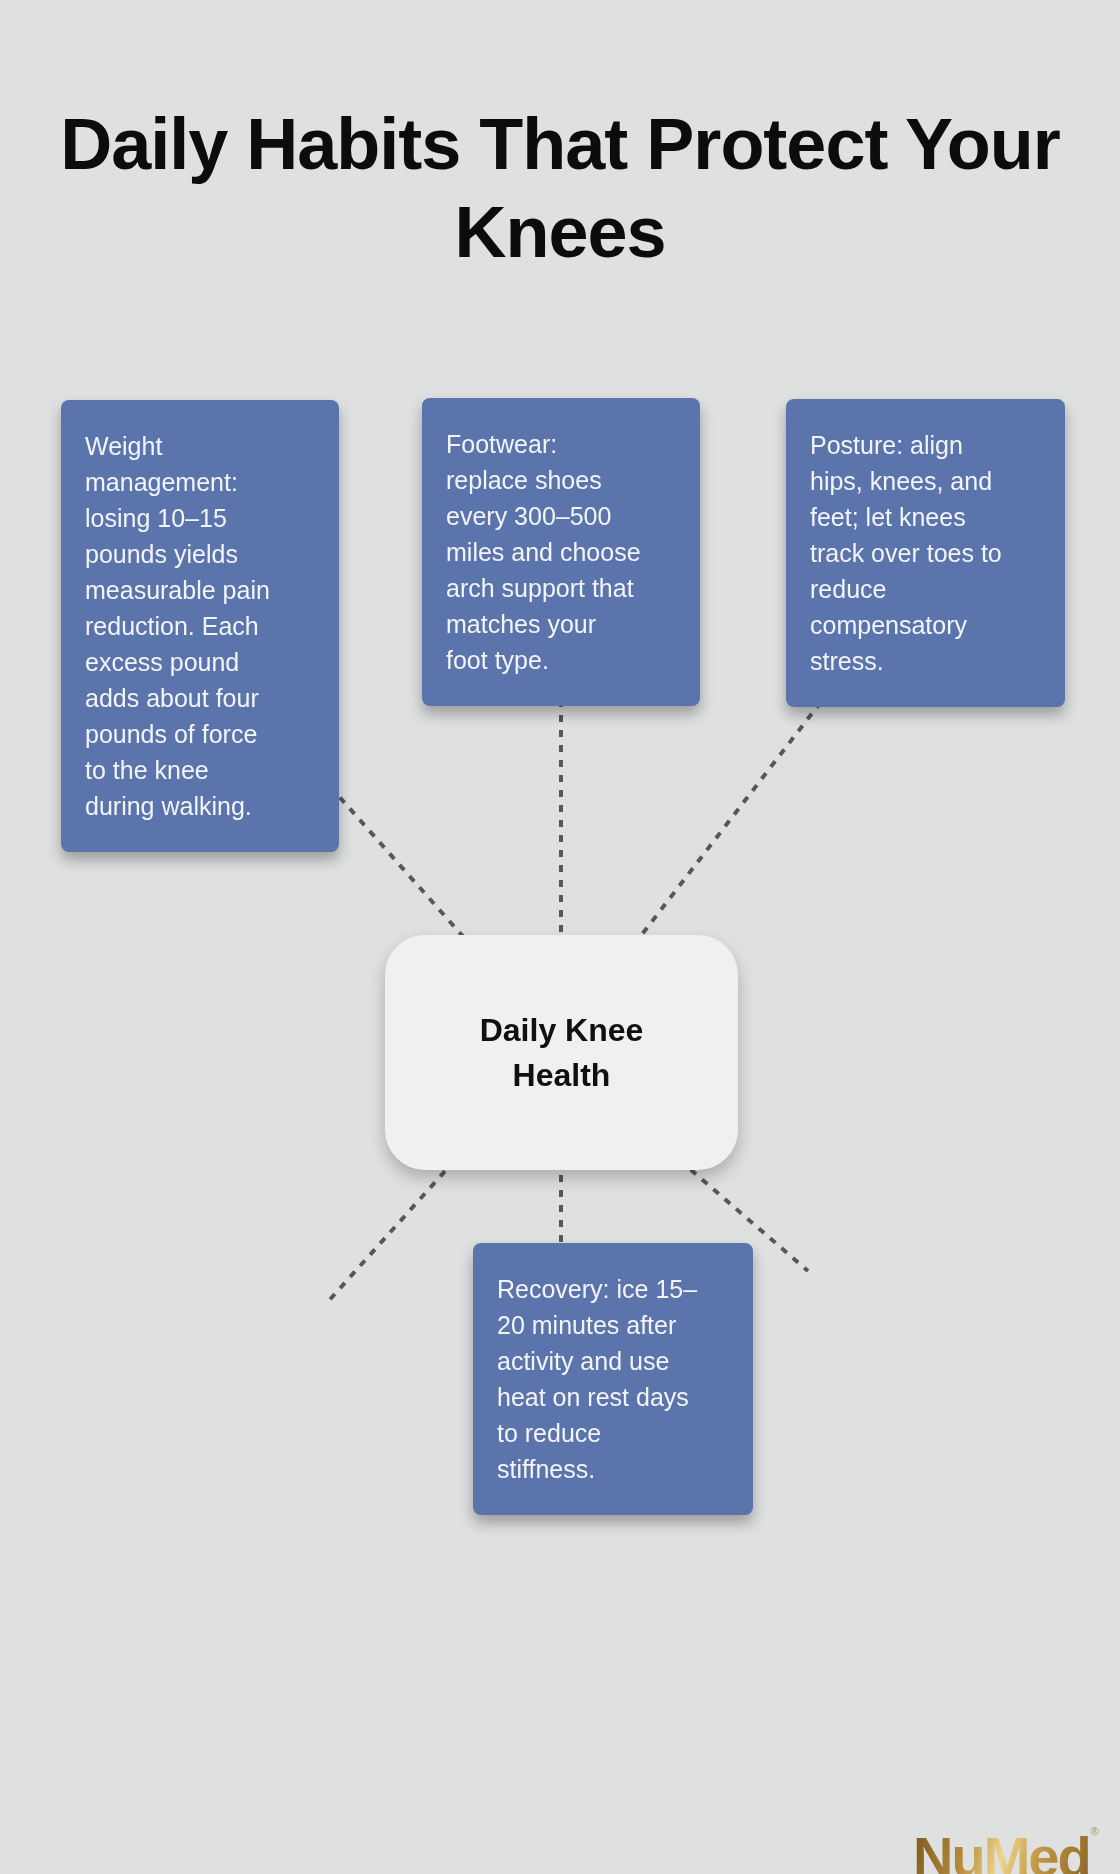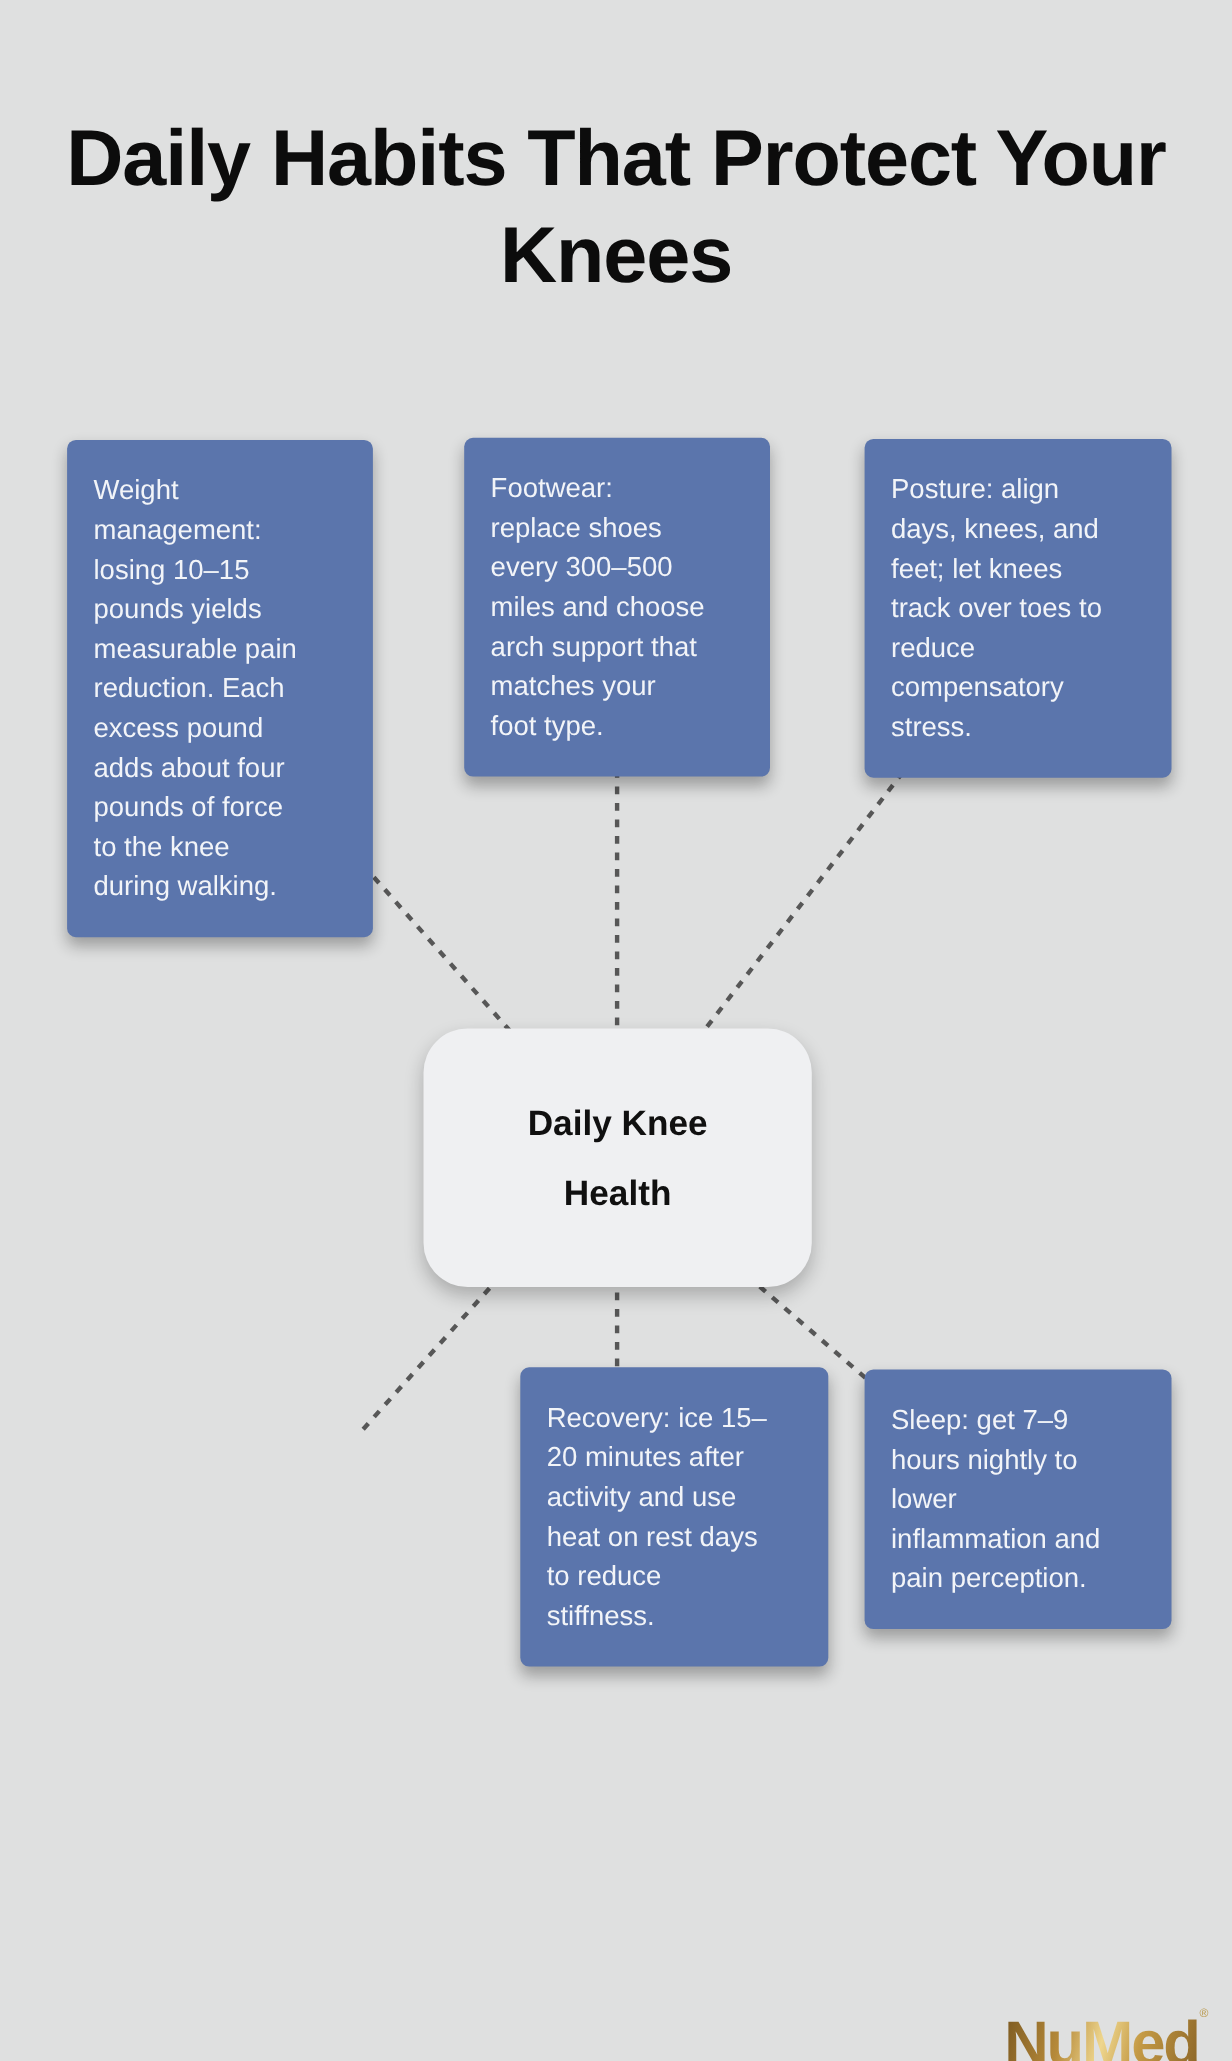--- a/index.html
+++ b/index.html
@@ -39,21 +39,21 @@
   .node-activity { left:61px;  top:1248px; width:279px; }
   .node-recovery { left:425px; top:1243px; width:280px;margin-left:48px; }
   .node-sleep    { left:786px; top:1245px; width:279px; }
   .center-node {
     position:absolute; z-index:2; box-sizing:border-box;
     left:385px; top:935px; width:353px; height:235px;
     background: var(--center-bg, #eff0f2);
     border-radius:40px;
     display:flex; align-items:center; justify-content:center;
     text-align:center;
-    font-weight:700; font-size:32px; line-height:63px;
+    font-weight:700; font-size:32px; line-height:45px;
     color: var(--center-text, #101010);
     white-space:pre-line;
     box-shadow: 0 8px 16px rgba(20,20,20,0.25);
   }
   .logo { position:absolute; z-index:2; left:893px; top:1828px; width:172px; text-align:right;margin-left:20px; }
   .brand-row { position:relative; display:inline-block; }
   .brand {
     font-size:56px; line-height:58px; font-weight:700; letter-spacing:-2px;
     background: linear-gradient(105deg, #7a5820 0%, #b68a3a 30%, #eed68e 50%, #c49a45 68%, #8a6426 100%);
     -webkit-background-clip:text; background-clip:text;
@@ -97,41 +97,36 @@
 to the knee
 during walking.</div>
   <div class="node node-footwear">Footwear:
 replace shoes
 every 300–500
 miles and choose
 arch support that
 matches your
 foot type.</div>
   <div class="node node-posture">Posture: align
-days, knees, and
+hips, knees, and
 feet; let knees
 track over toes to
 reduce
 compensatory
 stress.</div>
 
   <div class="center-node">Daily Knee
 Health</div>
 
   <div class="node node-recovery">Recovery: ice 15–
 20 minutes after
 activity and use
 heat on rest days
 to reduce
 stiffness.</div>
-  <div class="node node-sleep">Sleep: get 7–9
-hours nightly to
-lower
-inflammation and
-pain perception.</div>
 
   <div class="logo">
     <div class="brand-row">
       <span class="brand">NuMed</span>
       <span class="reg">®</span>
     </div>
     <div class="tagline">DIRECT PRIMARY CARE</div>
   </div>
 
 </div>

